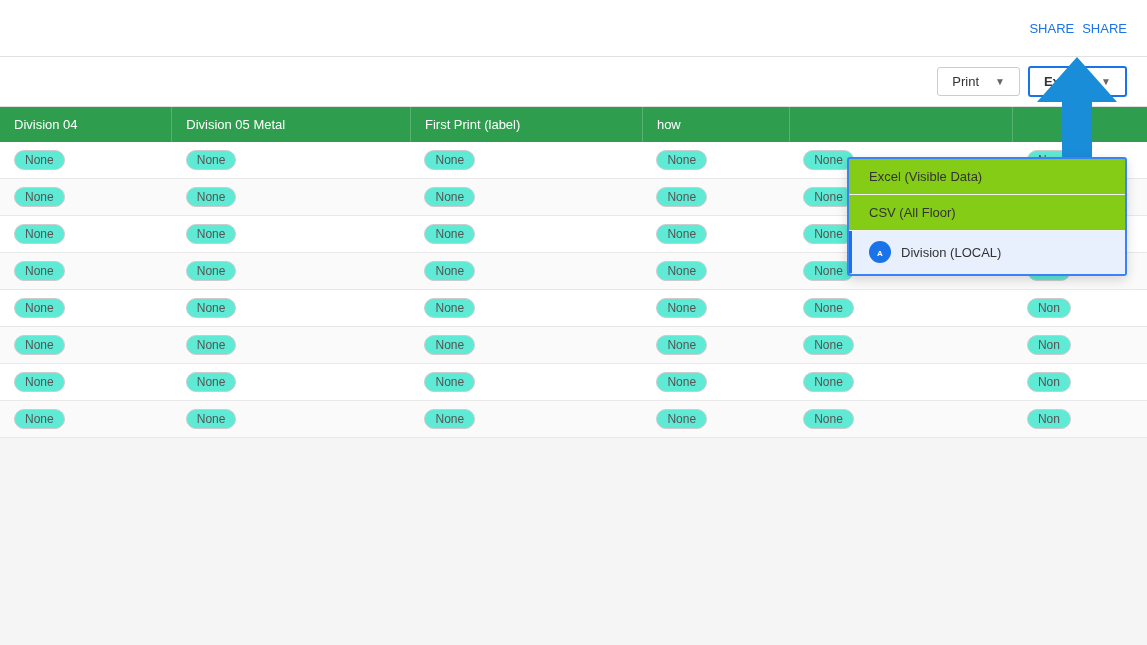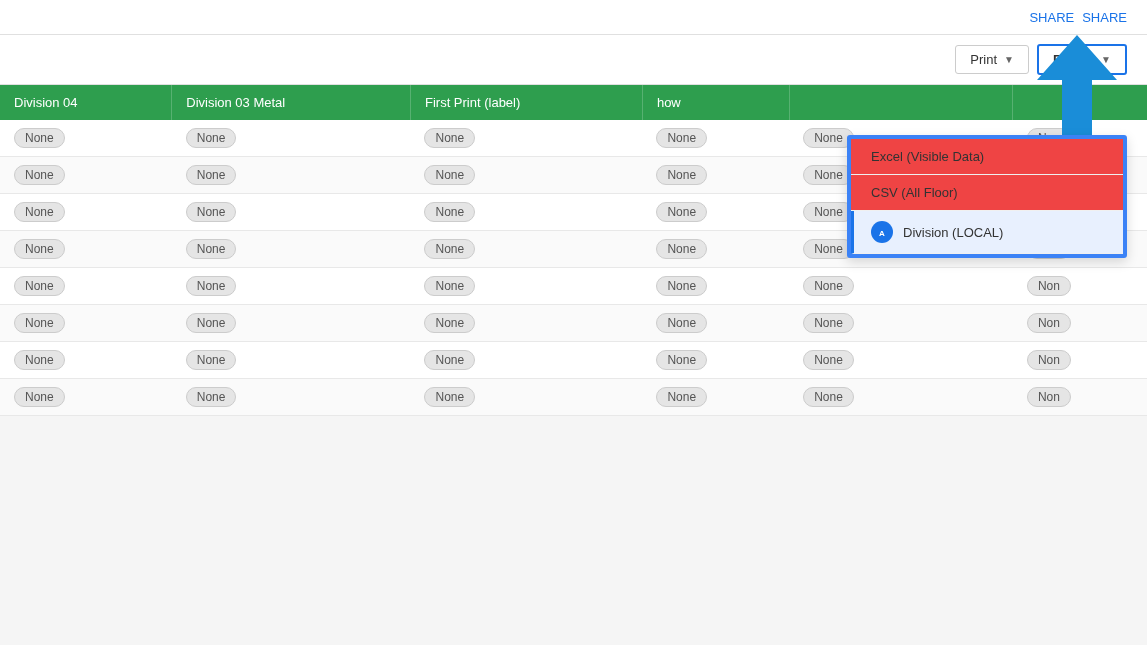--- a/index.html
+++ b/index.html
@@ -9,21 +9,21 @@
       background: #f5f5f5;
       overflow: hidden;
       width: 1147px;
       height: 645px;
       position: relative;
     }
 
     
     .top-bar {
       background: #fff;
-      height: 35px;
+      height: 57px;
       display: flex;
       align-items: center;
       justify-content: flex-end;
       padding: 0 20px;
       border-bottom: 1px solid #e0e0e0;
       position: relative;
       z-index: 10;
     }
     .top-bar-actions {
       display: flex;
@@ -55,21 +55,21 @@
     }
     .btn {
       padding: 6px 14px;
       border: 1px solid #ccc;
       border-radius: 3px;
       background: #fff;
       cursor: pointer;
       font-size: 13px;
       display: flex;
       align-items: center;
-      gap: 7px;
+      gap: 16px;
       color: #333;
     }
     .btn-export {
       background: #fff;
       border: 2px solid #1a73e8;
       color: #333;
       font-weight: 600;
     }
     .caret {
       font-size: 10px;
@@ -87,22 +87,22 @@
     .arrow-down-svg {
       width: 80px;
       height: 100px;
     }
 
     
     .dropdown-menu {
       position: absolute;
       top: 100px;
       right: 20px;
-      background: #ef4444;
-      border: 4px solid #3b82f6;
+      background: #84cc16;
+      border: 2px solid #3b82f6;
       border-radius: 3px;
       min-width: 280px;
       z-index: 300;
       box-shadow: 0 4px 12px rgba(0,0,0,0.15);
     }
     .dropdown-item {
       padding: 10px 20px;
       cursor: pointer;
       font-size: 13px;
       color: #333;
@@ -168,21 +168,21 @@
       padding: 8px 14px;
       vertical-align: middle;
     }
     .none-badge {
       display: inline-block;
       padding: 2px 10px;
       border: 1px solid #ccc;
       border-radius: 12px;
       font-size: 12px;
       color: #555;
-      background: #e5e5e5;
+      background: #5eead4;
       white-space: nowrap;
     }
   </style>
 </head>
 <body>
 
 <div class="top-bar">
   <div class="top-bar-actions">
     <a class="top-bar-link">SHARE</a>
     <a class="top-bar-link">SHARE</a>
@@ -221,21 +221,21 @@
       <span>Division (LOCAL)</span>
     </div>
   </div>
 </div>
 
 <div class="table-container">
   <table>
     <thead>
       <tr>
         <th>Division 04</th>
-        <th>Division 03 Metal</th>
+        <th>Division 05 Metal</th>
         <th>First Print (label)</th>
         <th>how</th>
         <th style="min-width:120px;"></th>
         <th style="min-width:100px;"></th>
       </tr>
     </thead>
     <tbody id="table-body">
     <tr>
           <td><span class="none-badge">None</span></td>
           <td><span class="none-badge">None</span></td>

